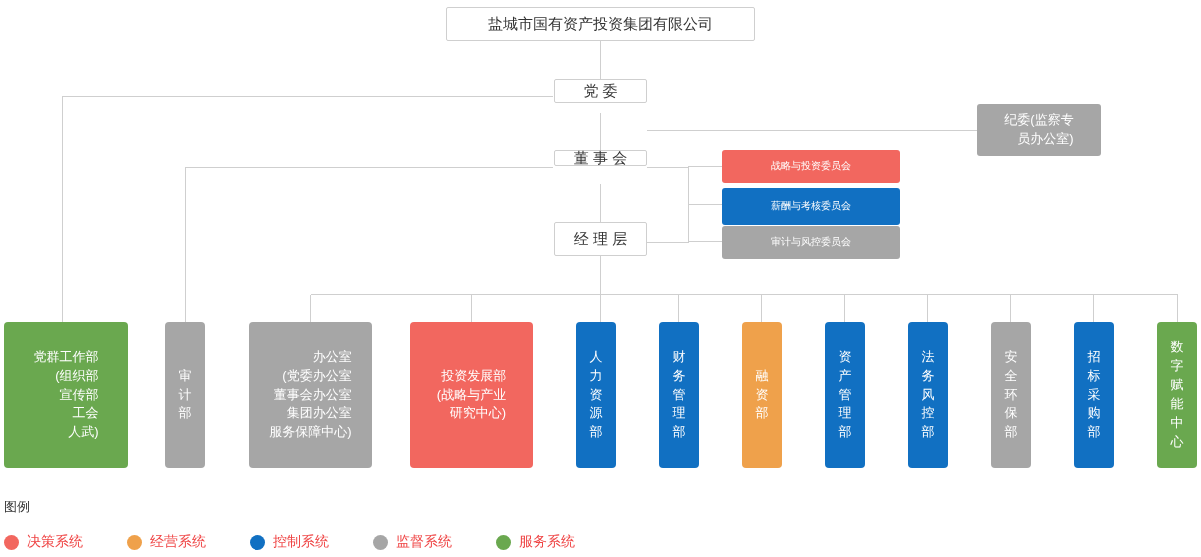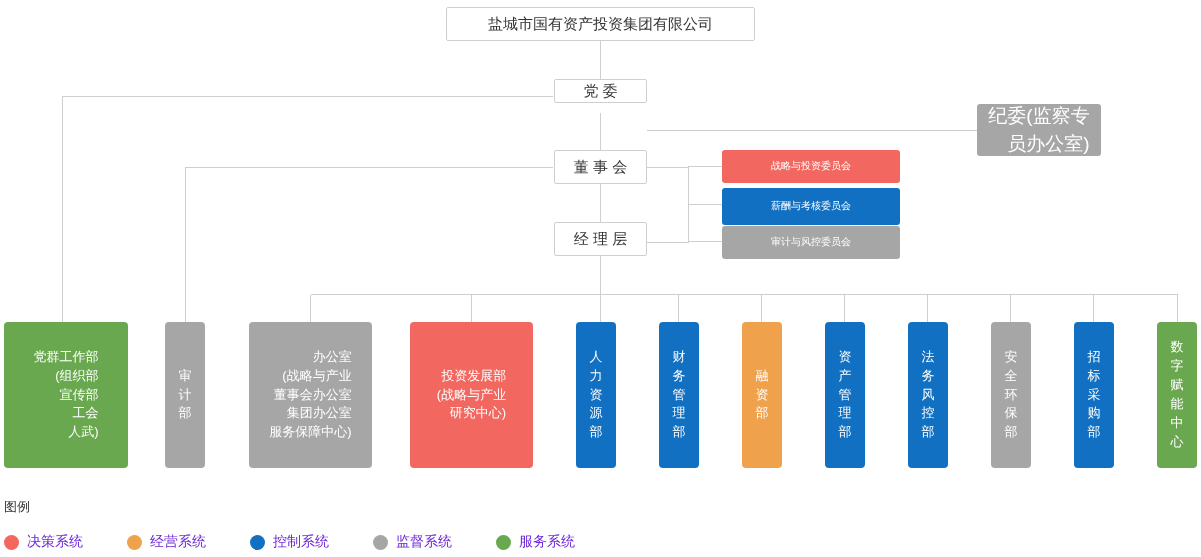--- a/index.html
+++ b/index.html
@@ -39,21 +39,21 @@
   .plain {
     background: #ffffff;
     border: 1px solid #cfcfcf;
     color: #333333;
     font-size: 15px;
     border-radius: 2px;
   }
   .gray-box {
     background: #a6a6a6;
     color: #ffffff;
-    font-size: 19px;
+    font-size: 13px;
     border-radius: 3px;
   }
   .committee {
     font-size: 10px;
     border-radius: 3px;
     color: #ffffff;
   }
   .c-red { background: #f2675f; }
   .c-blue { background: #1170c2; }
   .c-gray { background: #a6a6a6; }
@@ -89,21 +89,21 @@
     margin-right: 44px;
   }
   .legend-dot {
     width: 15px;
     height: 15px;
     border-radius: 50%;
     margin-right: 8px;
   }
   .legend-label {
     font-size: 14px;
-    color: #6d28d9;
+    color: #ef4444;
   }
 </style>
 </head>
 <body>
 
 <div id="canvas">
 
   <svg id="lines" viewBox="0 0 1201 557">
     <g stroke="#cfcfcf" stroke-width="1" fill="none" shape-rendering="crispEdges">
 
@@ -141,21 +141,21 @@
     </g>
   </svg>
 
   <div class="node plain" style="left:446px; top:7px; width:309px; height:34px;">
     <span>盐城市国有资产投资集团有限公司</span>
   </div>
 
   <div class="node plain" style="left:554px; top:79px; width:93px; height:24px;">
     <span>党  委</span>
   </div>
-  <div class="node plain" style="left:554px; top:150px; width:93px; height:34px;">
+  <div class="node plain" style="left:554px; top:150px; width:93px; height:16px;">
     <span>董 事 会</span>
   </div>
   <div class="node plain" style="left:554px; top:222px; width:93px; height:34px;">
     <span>经 理 层</span>
   </div>
 
   <div class="node gray-box" style="left:977px; top:104px; width:124px; height:52px;">
     <span>纪委(监察专
 员办公室)</span>
   </div>
@@ -177,21 +177,21 @@
 工会
 人武)</span>
   </div>
   <div class="node dept d-gray" style="left:165px; top:322px; width:40px; height:146px;">
     <span>审
 计
 部</span>
   </div>
   <div class="node dept d-gray" style="left:249px; top:322px; width:123px; height:146px;">
     <span>办公室
-(战略与产业
+(党委办公室
 董事会办公室
 集团办公室
 服务保障中心)</span>
   </div>
   <div class="node dept d-red" style="left:410px; top:322px; width:123px; height:146px;">
     <span>投资发展部
 (战略与产业
 研究中心)</span>
   </div>
   <div class="node dept d-blue" style="left:576px; top:322px; width:40px; height:146px;">

